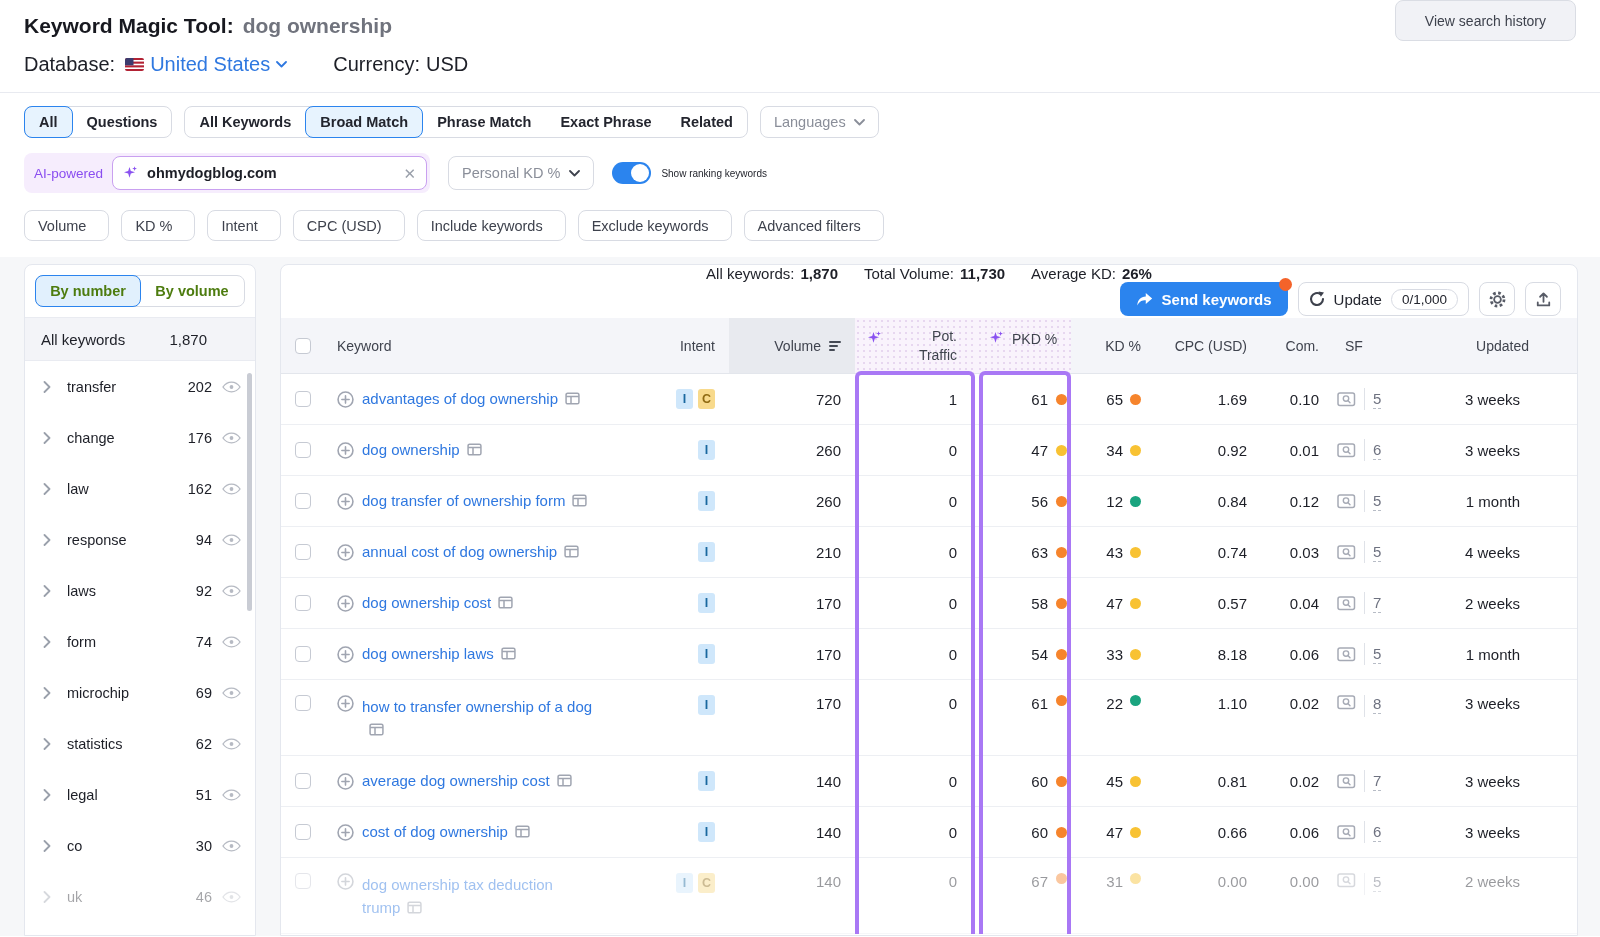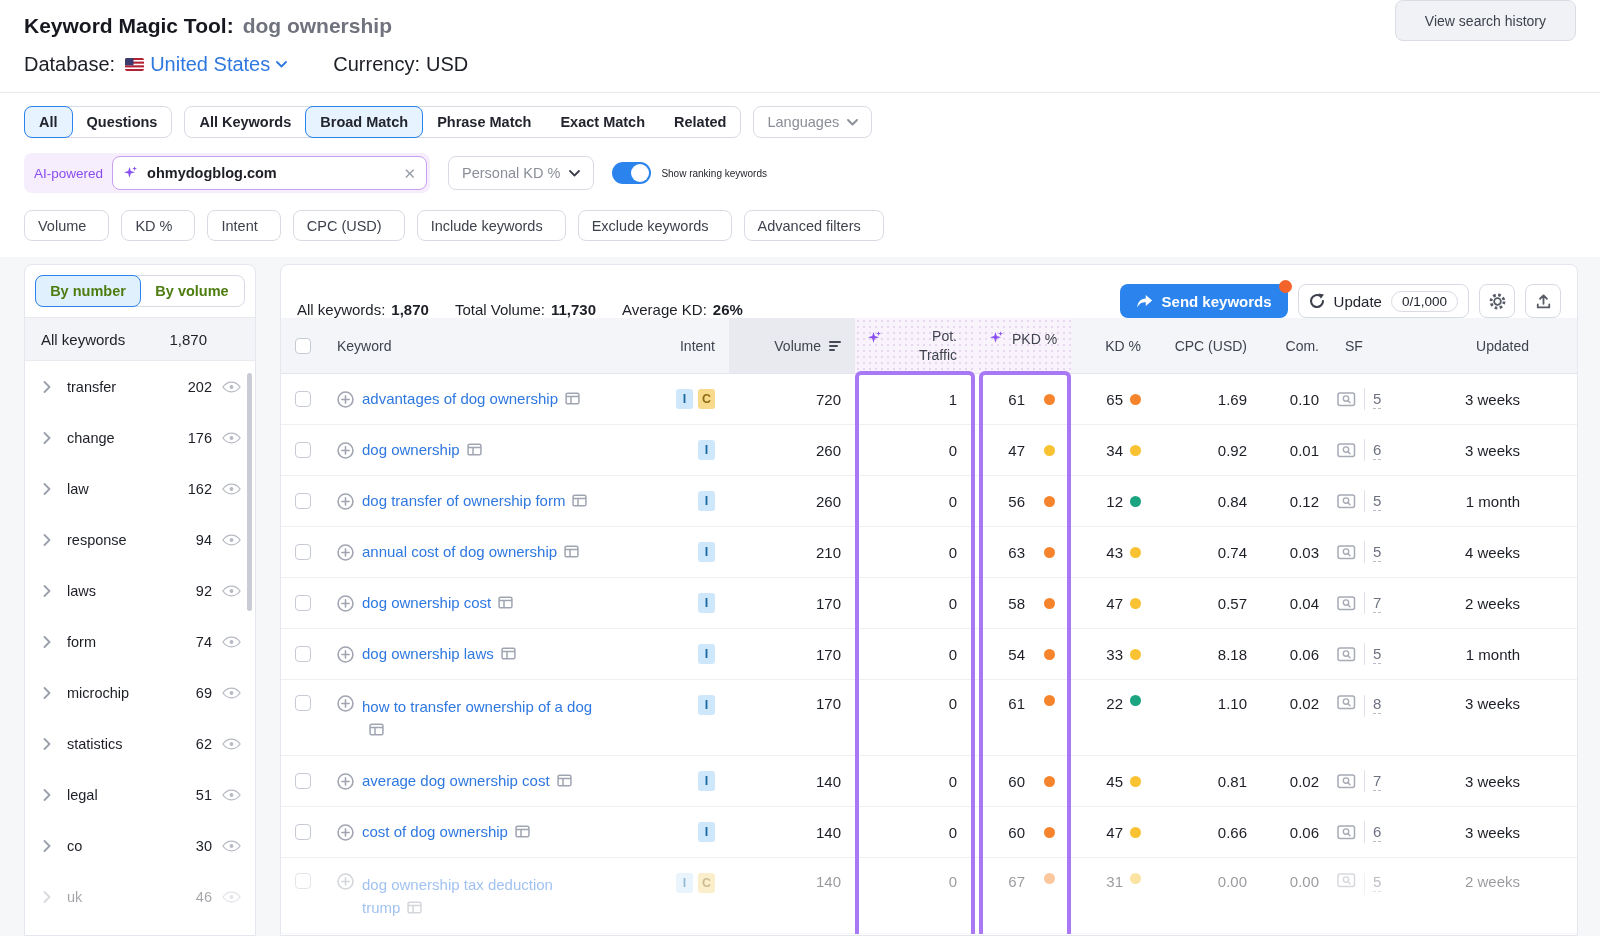--- a/index.html
+++ b/index.html
@@ -66,21 +66,21 @@
   .sb-list { position:relative; }
   .sb-item { height:51px; display:flex; align-items:center; padding:0 14px 0 18px; font-size:14.5px; cursor:pointer; }
   .sb-item .chev { width:12px; color:#9aa0ab; margin-right:12px; display:flex; }
   .sb-item .cnt { margin-left:auto; padding-right:10px; }
   .sb-item .eye { display:flex; }
   .sb-item.faded { opacity:.4; }
   .sb-scrollbar { position:absolute; right:3px; top:108px; width:5px; height:238px; background:#c9ccd4; border-radius:3px; }
 
   
   .main { flex:1; height:672px; }
-  .toolbar { height:53px; display:flex; align-items:flex-end; padding:0 16px; }
+  .toolbar { height:53px; display:flex; align-items:center; padding:0 16px;flex-direction:column; }
   .stats { display:flex; gap:26px; font-size:15px; }
   .stat { display:flex; gap:6px; }
   .stat b { font-weight:700; }
   .tb-actions { margin-left:auto; display:flex; align-items:center; gap:10px; }
   .send-btn { position:relative; height:34px; background:#2b84ee; color:#fff; border:none; border-radius:8px;
     font-size:15px; font-weight:700; padding:0 16px; display:flex; align-items:center; gap:9px; cursor:pointer;
     font-family:inherit; }
   .send-dot { position:absolute; top:-4px; right:-4px; width:13px; height:13px; border-radius:50%; background:#f4632a; }
   .update-btn { height:34px; background:#fff; border:1px solid #d8dbe3; border-radius:8px; display:flex;
     align-items:center; gap:9px; padding:0 10px; font-size:15px; color:#23252e; cursor:pointer; font-family:inherit; }
@@ -109,21 +109,21 @@
   .plus-icon { display:flex; flex:none; cursor:pointer; }
   .serp-page-icon { display:inline-block; vertical-align:-1px; margin-left:7px; cursor:pointer; }
   .c-intent { justify-content:flex-end; padding-right:14px; gap:5px; }
   .badge { width:17px; height:20px; border-radius:3px; font-size:12.5px; font-weight:700;
     display:flex; align-items:center; justify-content:center; }
   .b-I { background:#cfe7fb; color:#19689f; }
   .b-C { background:#f8da8c; color:#8f6a12; }
   .c-vol { padding-right:14px; }
   .th.c-vol { background:#e8eaef; justify-content:flex-end; gap:8px; }
   .c-pot { padding-right:20px; }
-  .c-pkd { padding-right:16px; gap:19px; }
+  .c-pkd { padding-right:4px; gap:8px; }
   .c-kd  { padding-right:22px; gap:7px; }
   .c-cpc, .c-com { padding-right:14px; }
   .dot { width:11px; height:11px; border-radius:50%; flex:none; }
   .c-sf { padding-left:4px; gap:8px; }
   .vdiv { width:1px; height:22px; background:#dfe2e8; }
   .sf-num { color:#6e7280; border-bottom:1px dashed #b7bcc6; padding-bottom:1px; cursor:pointer; }
   .c-upd { justify-content:flex-end; padding-right:50px; gap:9px; }
   .refresh-blue { color:#2568dd; display:flex; cursor:pointer; }
 
   
@@ -197,21 +197,21 @@
         <div class="tab">
           <span>All Keywords</span>
         </div>
         <div class="tab active">
           <span>Broad Match</span>
         </div>
         <div class="tab">
           <span>Phrase Match</span>
         </div>
         <div class="tab">
-          <span>Exact Match</span>
+          <span>Exact Phrase</span>
         </div>
         <div class="tab">
           <span>Related</span>
         </div>
       </div>
     <div class="lang-chip">
       <span>Languages</span>
       <span class="chev-slot" style="display:flex;color:#8a8e99;">
   <svg class="chev-svg" width="11" height="7" viewBox="0 0 11 7">
     <polyline points="1,1 5.5,5.5 10,1" fill="none" stroke="currentColor" stroke-width="1.8" stroke-linecap="round" stroke-linejoin="round"></polyline>

